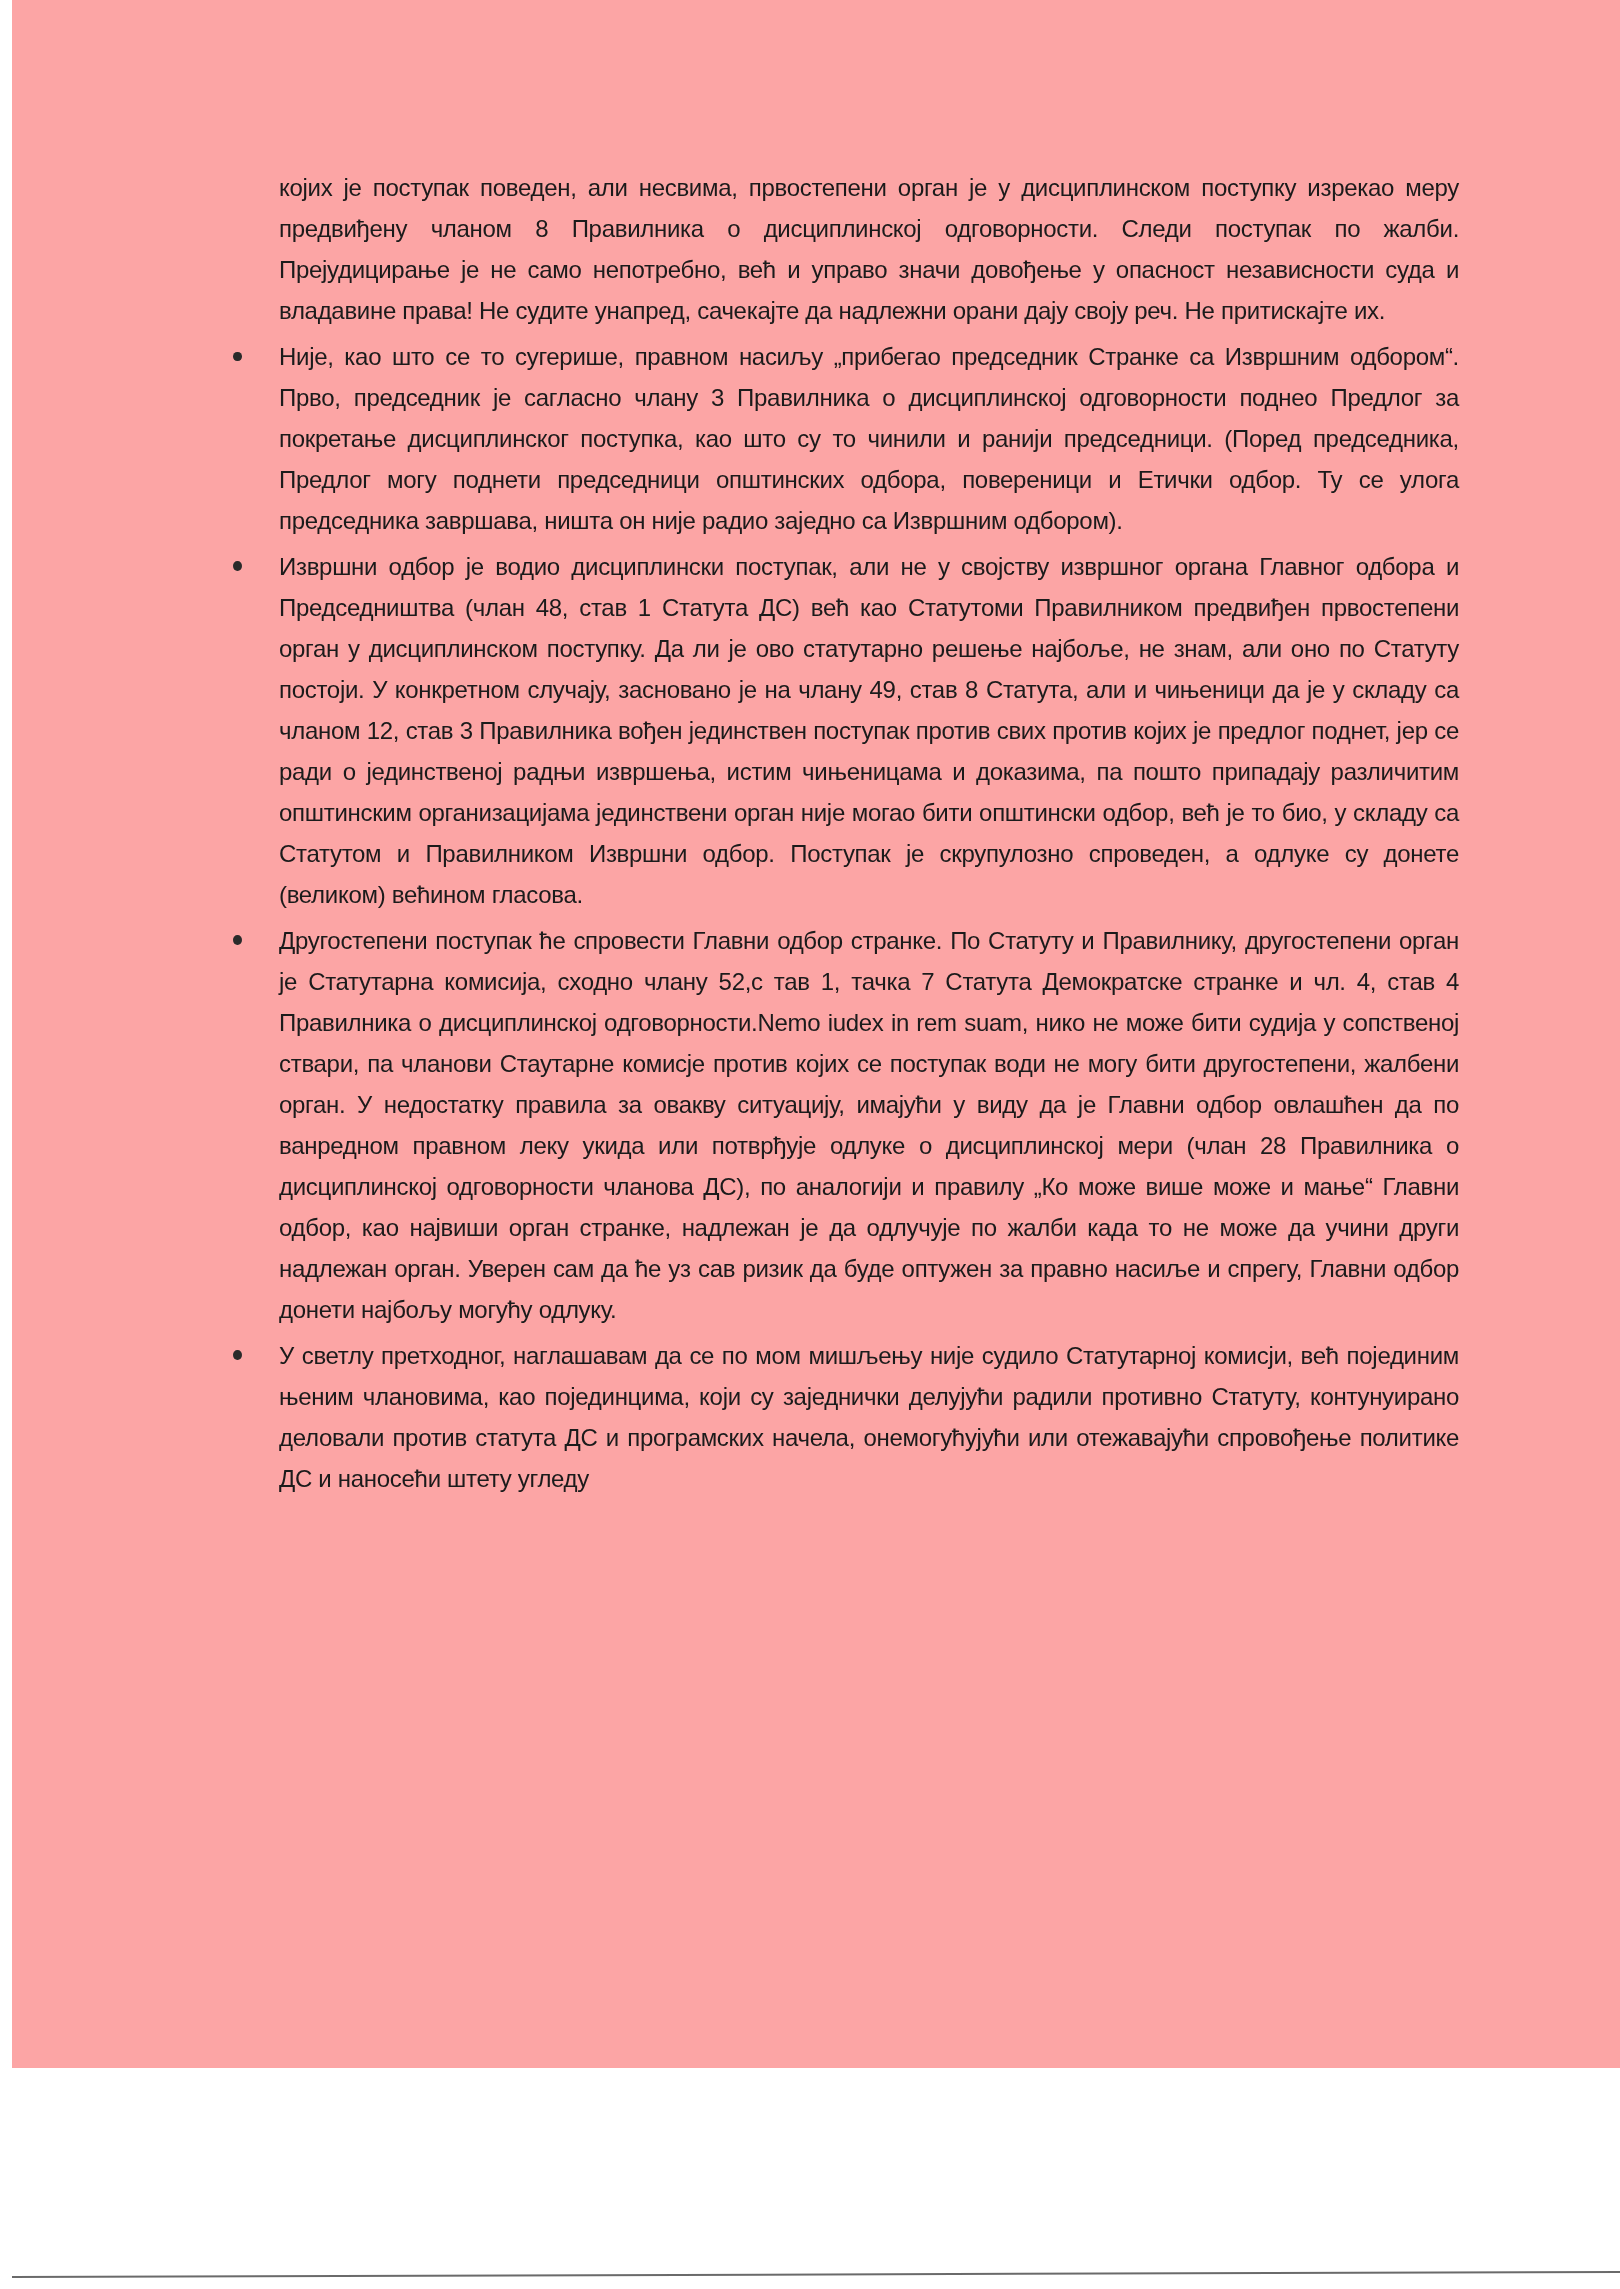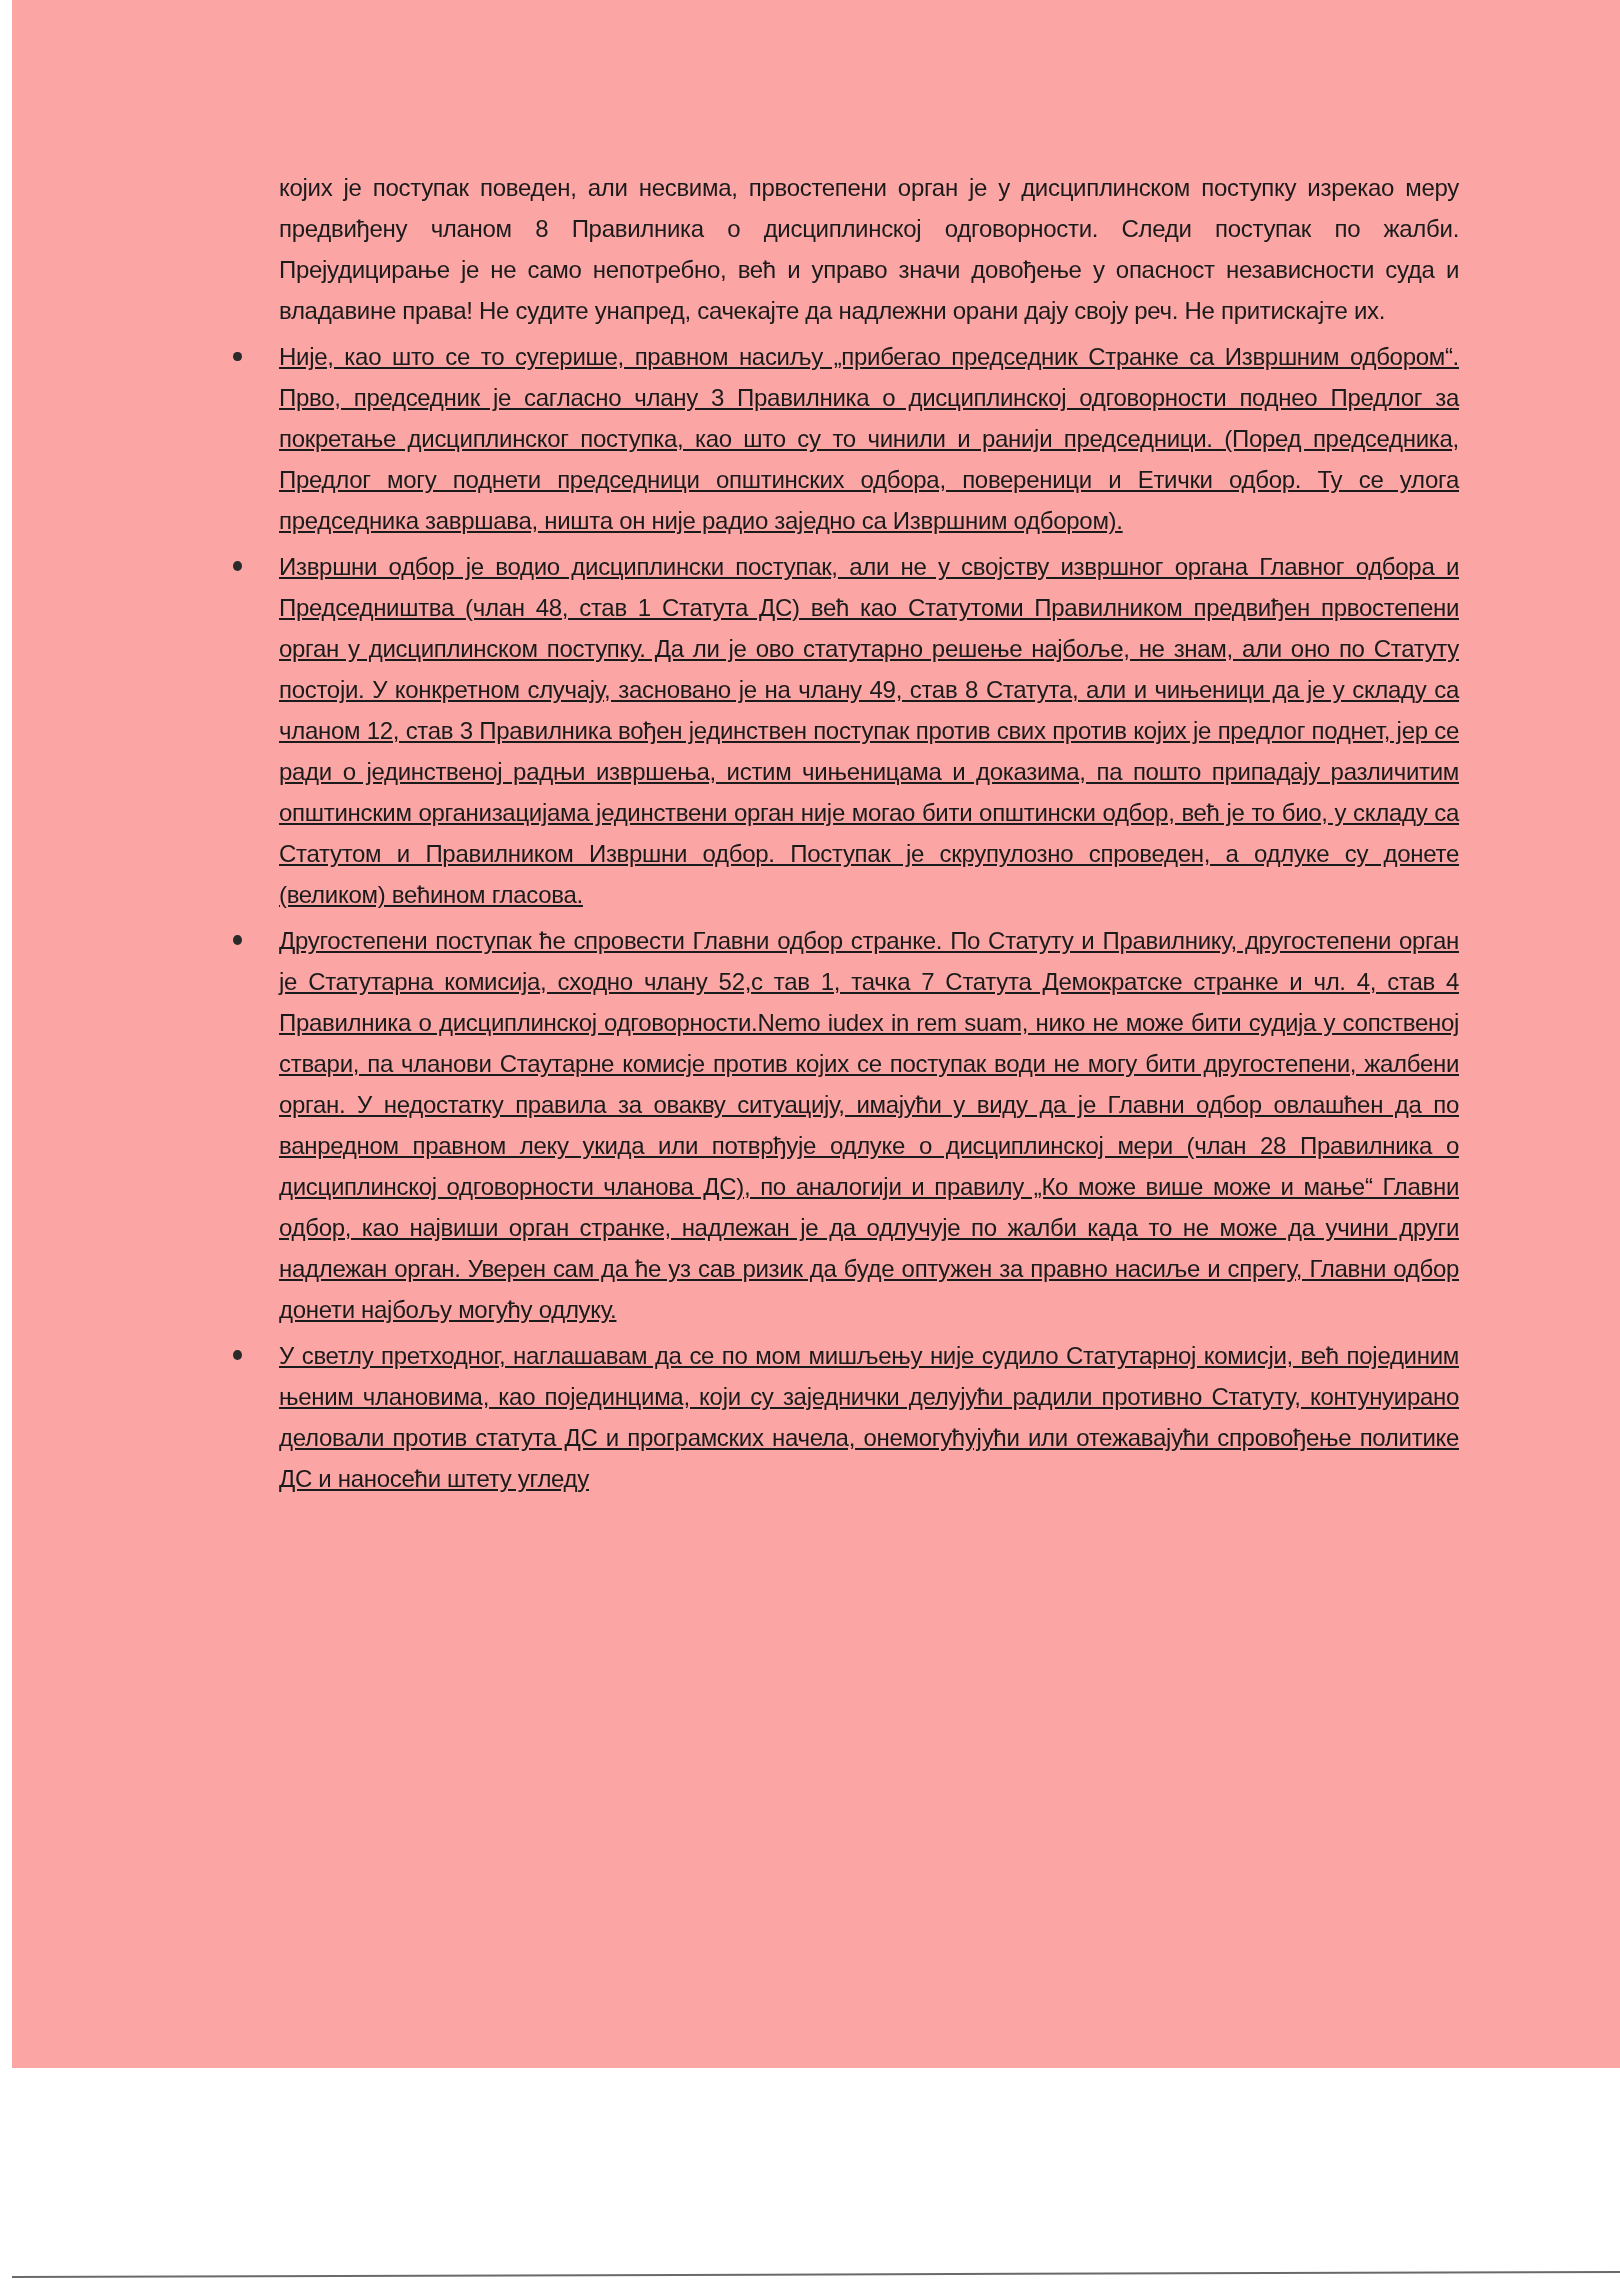--- a/index.html
+++ b/index.html
@@ -14,21 +14,21 @@
     text-align: justify; letter-spacing: -0.3px; word-spacing: 0px;
   }
   .para { margin: 0; }
   .para.cont { margin-bottom: 4.9px; }
   .bullet-list { list-style: none; margin: 0; padding: 0; }
   .bullet-item { position: relative; margin: 0 0 4.9px 0; }
   .bullet-dot {
     position: absolute; left: -46px; top: 15.7px; width: 8.8px; height: 9.8px;
     border-radius: 50%; background: #2a2a2a;
   }
-  .bullet-text { display: block; text-decoration: underline; }
+  .bullet-text { display: block; }
   .bottom-rule {
     position: absolute; left: 0; top: 2276px; width: 1620px; height: 2px;
     background: #6a6a6a; transform: rotate(-0.18deg); transform-origin: left center;
   }
 </style>
 </head>
 <body>
 
 <div class="page">
   <div class="content">

